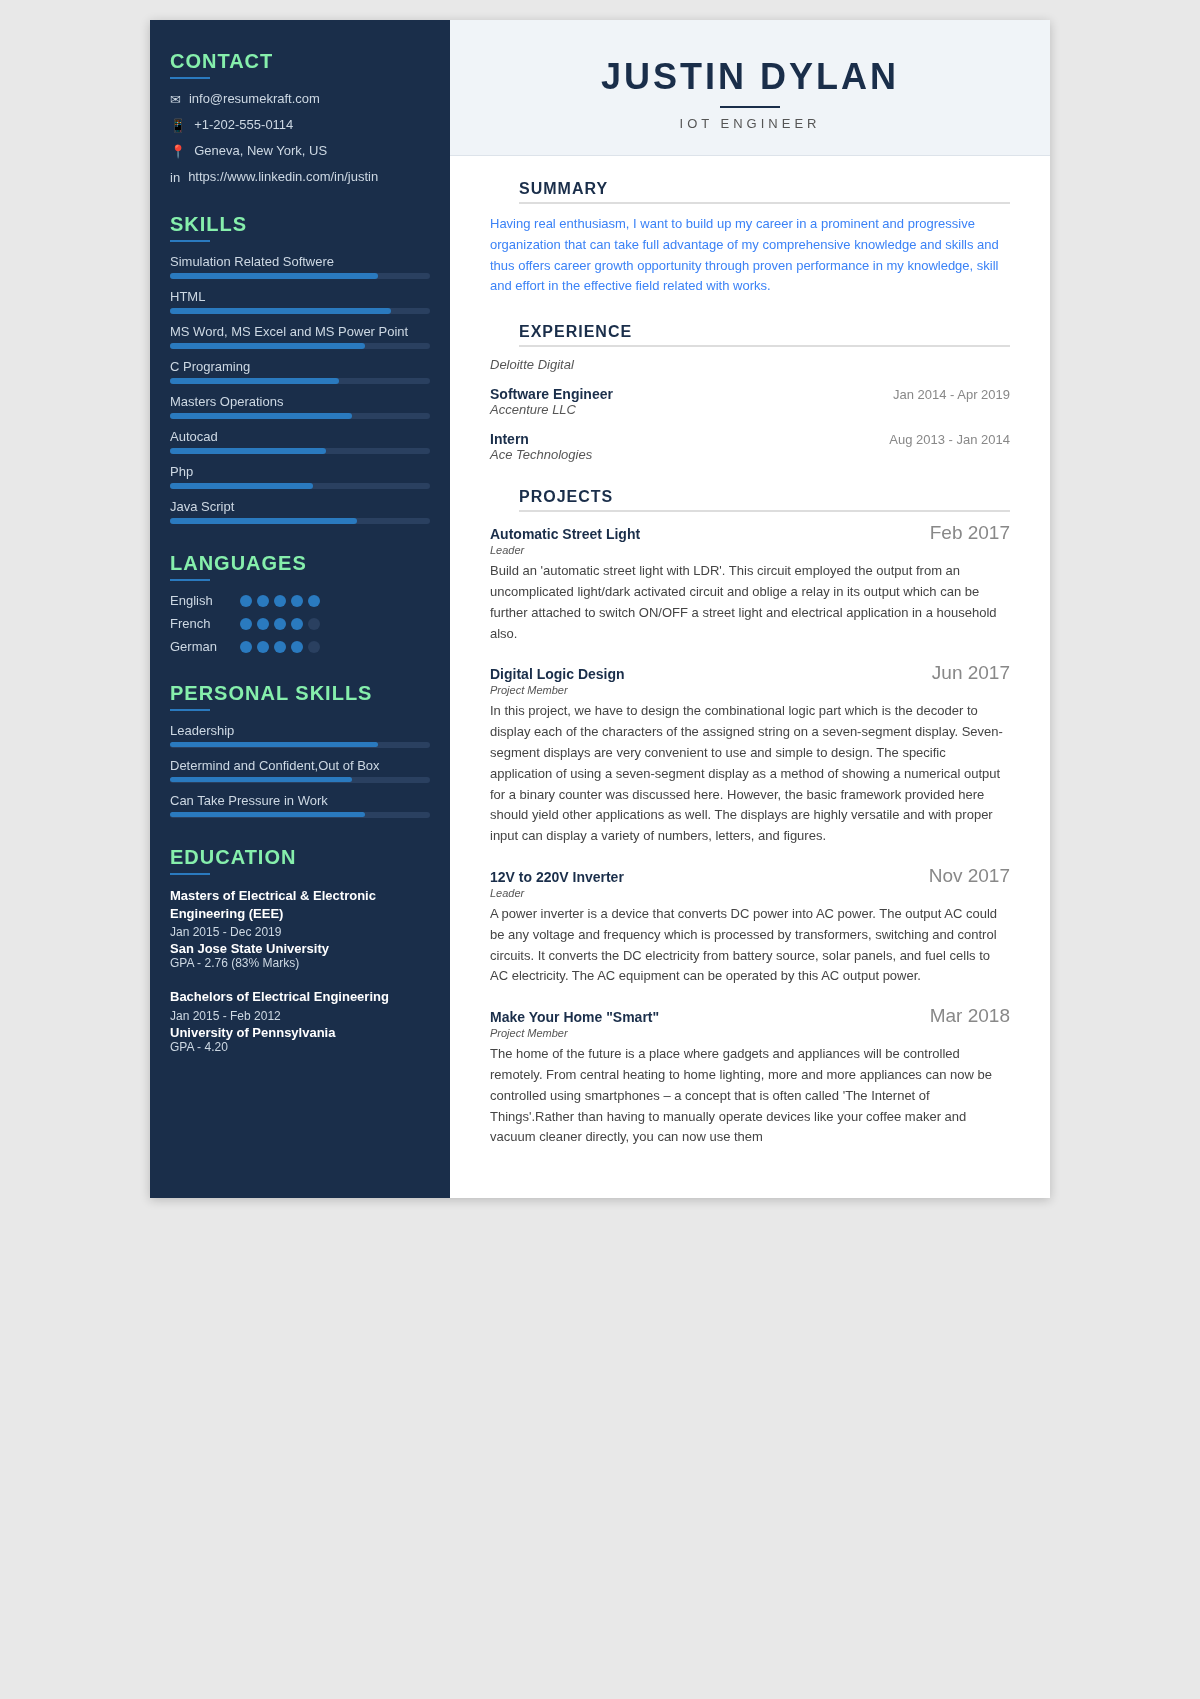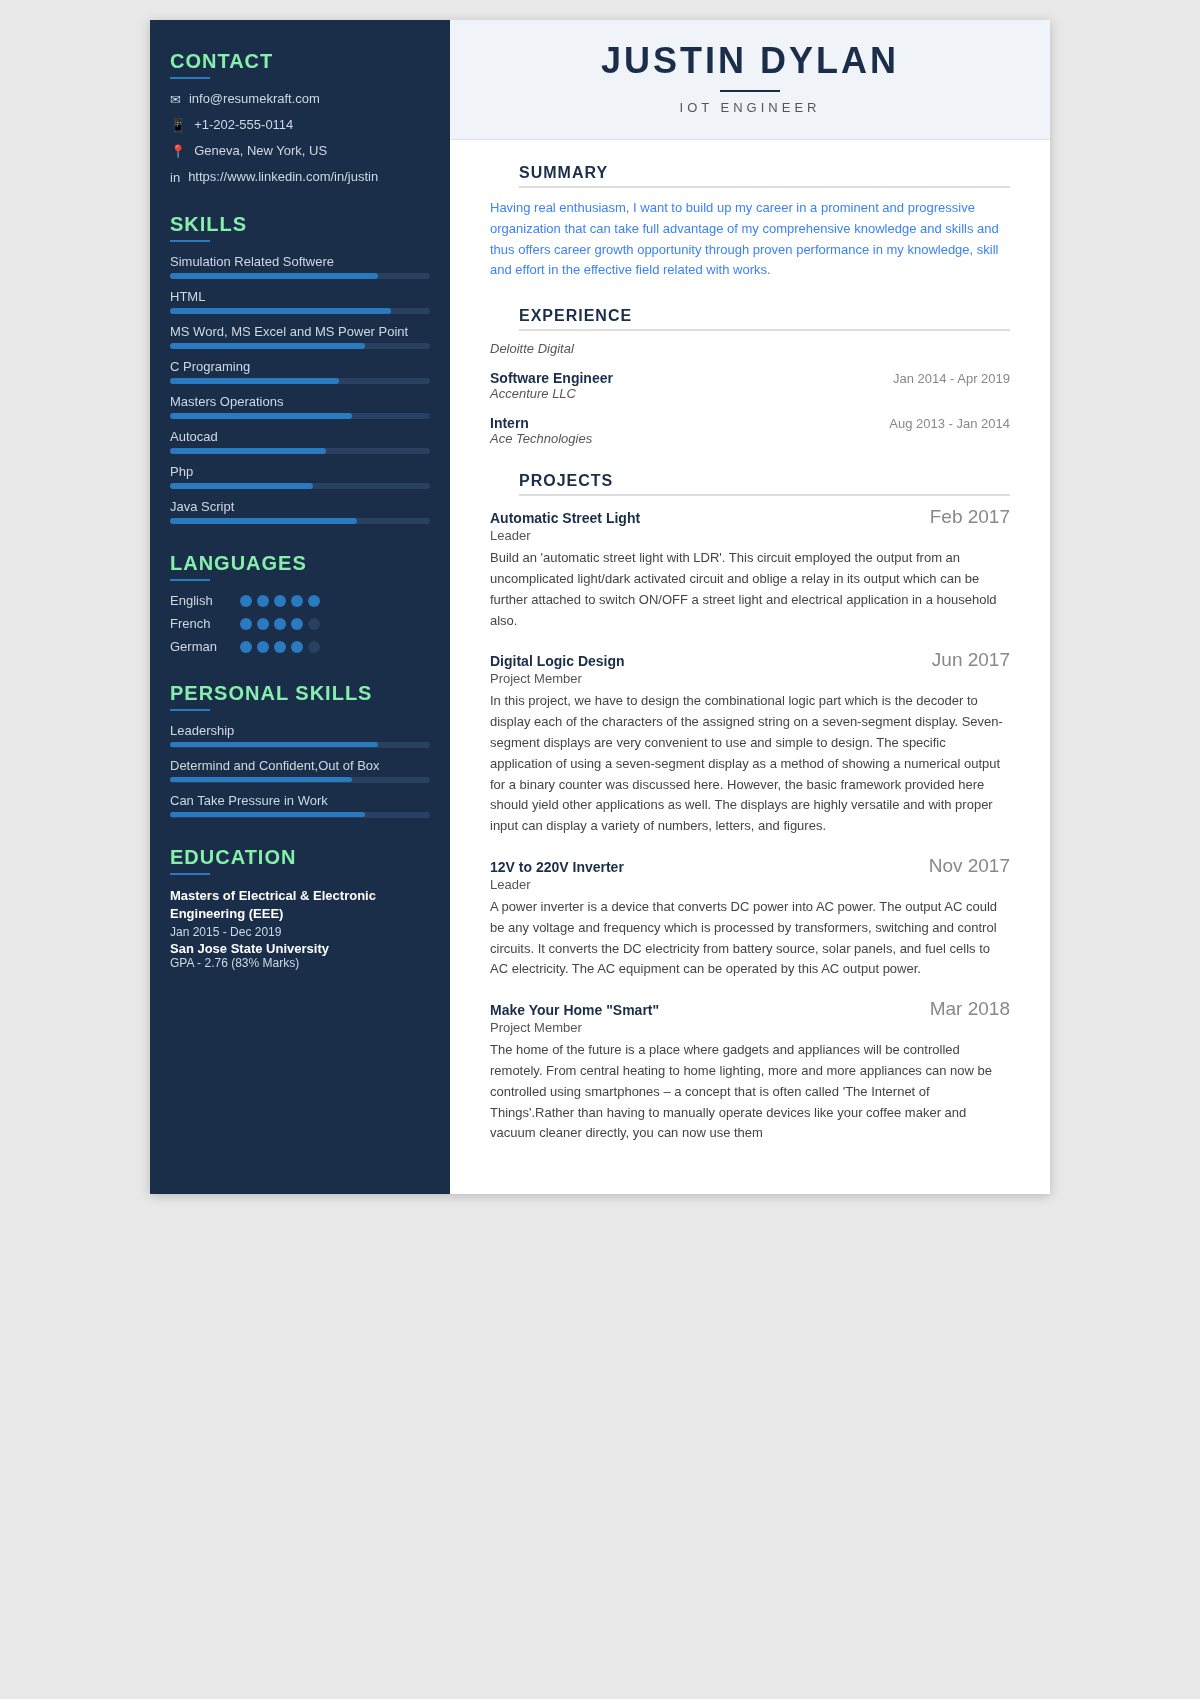--- a/index.html
+++ b/index.html
@@ -139,21 +139,21 @@
       color: #cdd8e3;
     }
 
     
     .main {
       flex: 1;
       padding: 0;
     }
     .main-header {
       background: #f0f4f8;
-      padding: 20px 40px 24px;
+      padding: 36px 40px 24px;
       text-align: center;
       border-bottom: 1px solid #dde3ea;
     }
     .main-name {
       font-size: 36px;
       font-weight: 900;
       color: #1a2e4a;
       letter-spacing: 3px;
       text-transform: uppercase;
     }
@@ -235,22 +235,23 @@
       font-size: 14px;
       font-weight: 700;
       color: #1a2e4a;
     }
     .project-date {
       font-size: 19px;
       color: #888;
       white-space: nowrap;
     }
     .project-role {
-      font-size: 13px;
+      font-size: 11px;
       color: #555;
+      font-style: italic;
       margin-bottom: 5px;
     }
     .project-desc {
       font-size: 13px;
       color: #444;
       line-height: 1.6;
     }
   </style>
 </head>
 <body>
@@ -395,20 +396,26 @@
 
     <div class="sidebar-section">
       <div class="sidebar-section-title">EDUCATION</div>
       <div id="education-list">
           <div class="edu-item">
     <div class="edu-degree">Masters of Electrical &amp; Electronic Engineering (EEE)</div>
     <div class="edu-date">Jan 2015 - Dec 2019</div>
     <div class="edu-university">San Jose State University</div>
     <div class="edu-gpa">GPA - 2.76 (83% Marks)</div>
   </div>
+          <div class="edu-item">
+    <div class="edu-degree">Bachelors of Electrical Engineering</div>
+    <div class="edu-date">Jan 2015 - Feb 2012</div>
+    <div class="edu-university">University of Pennsylvania</div>
+    <div class="edu-gpa">GPA - 4.20</div>
+  </div>
         </div>
     </div>
 
   </div>
 
   <div class="main">
     <div class="main-header">
       <div class="main-name">JUSTIN DYLAN</div>
       <div class="main-divider"></div>
       <div class="main-title">IOT ENGINEER</div>

